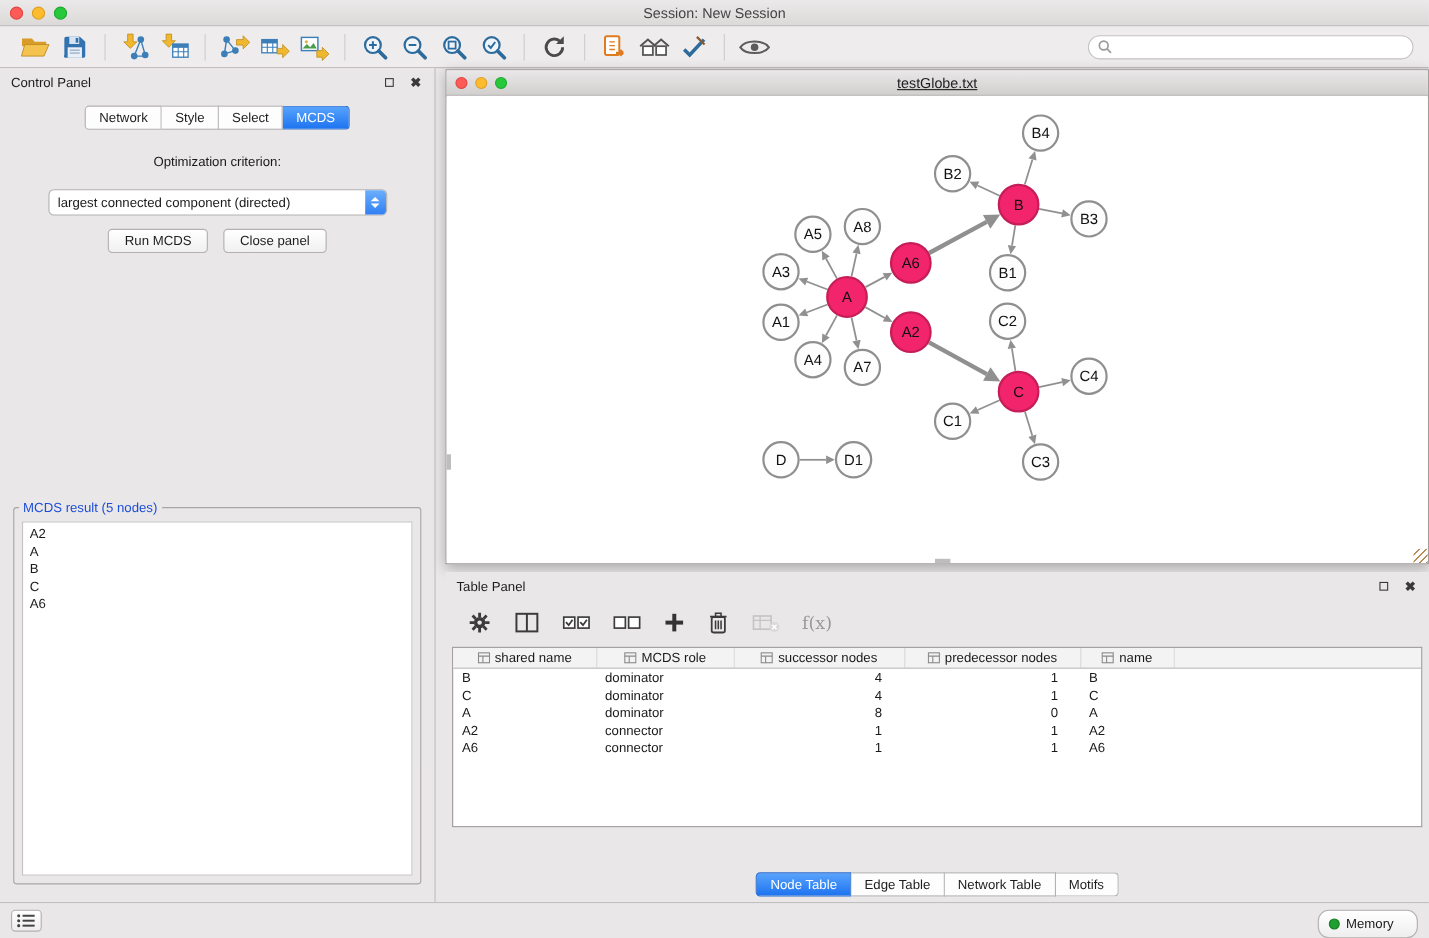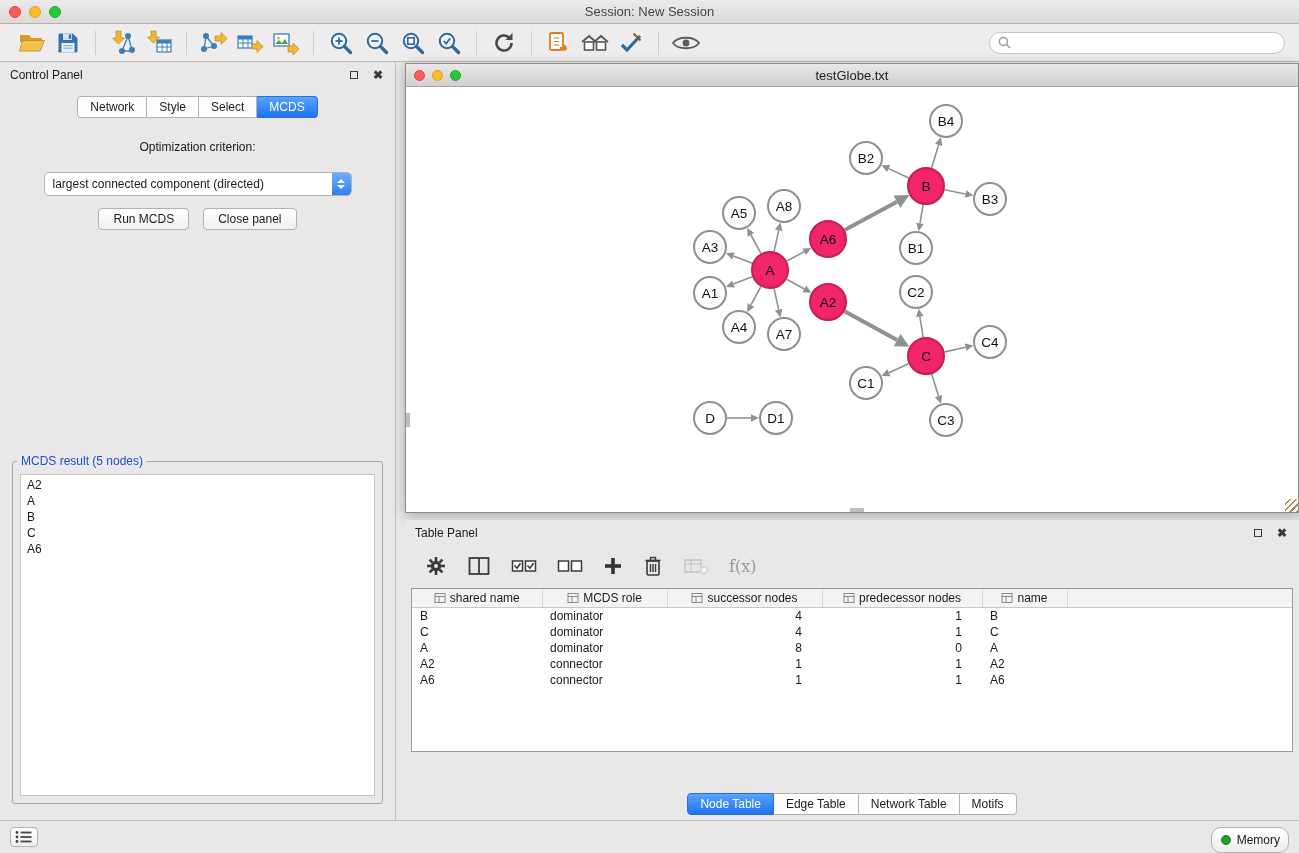--- a/index.html
+++ b/index.html
@@ -61,21 +61,21 @@
     border:1px solid #a9a6a6; border-radius:3px; }
   .result-fieldset legend { font-size:12px; padding:0 4px; margin-left:4px; color:#1d4ed8; }
   .result-list { position:absolute; left:7px; right:7px; top:6px; bottom:7px; background:#fff;
     border:1px solid #c6c3c3; overflow:auto; padding-top:2px; }
   .result-item { font-size:12px; padding:1px 6px; line-height:14px; }
 
   
   .net-window { position:absolute; left:405px; top:63px; width:894px; height:450px;
     border:1px solid #8e8b8b; background:#fff; box-shadow:0 3px 12px rgba(0,0,0,.28); }
   .net-titlebar { height:23px; background:linear-gradient(#e9e7e7,#d2cfcf); border-bottom:1px solid #a8a5a5;
-    position:relative; display:flex; align-items:center; justify-content:center; font-size:13px; color:#1d1d1d; }
+    position:relative; display:flex; align-items:center; justify-content:center; font-size:13px; color:#1d1d1d;text-decoration:underline; }
   .net-traffic { position:absolute; left:8px; top:6px; display:flex; gap:7px; }
   .net-canvas { position:absolute; left:0; top:24px; right:0; bottom:0; background:#fff; overflow:hidden; }
   .node-label { font-family:"Liberation Sans",sans-serif; font-size:13.5px; fill:#111; }
   .v-thumb { position:absolute; left:0; top:349px; width:4px; height:14px; background:#bdbdbd; }
   .h-thumb { position:absolute; bottom:0; left:444px; width:14px; height:4px; background:#bdbdbd; }
   .grip { position:absolute; right:0; bottom:0; width:13px; height:13px;
     background:repeating-linear-gradient(135deg, transparent 0 3px, #bb8a55 3px 4.5px); }
 
   
   .table-panel { position:absolute; left:405px; top:520px; width:894px; height:300px;
@@ -94,21 +94,21 @@
   table.node-table td { font-size:12px; padding:1px 8px; height:16px; white-space:nowrap; overflow:hidden; }
   table.node-table td.num { text-align:right; padding-right:20px; }
   .col-icon { width:12px; height:12px; vertical-align:-2px; margin-right:4px; }
   .tbl-tabs { height:32px; display:flex; align-items:center; justify-content:center;margin-top:36px; }
 
   
   .statusbar { position:absolute; left:0; right:0; top:820px; height:33px; background:#e9e7e7;
     border-top:1px solid #c2bfbf; }
   .sb-left { position:absolute; left:10px; top:6px; width:28px; height:20px; border:1px solid #b4b1b1;
     border-radius:4px; background:linear-gradient(#fff,#efeeee); display:flex; align-items:center; justify-content:center; }
-  .memory-btn { position:absolute; right:10px; top:6px; height:26px; padding:0 8px 0 9px; border:1px solid #b4b1b1;
+  .memory-btn { position:absolute; right:10px; top:6px; height:26px; padding:0 21px 0 9px; border:1px solid #b4b1b1;
     border-radius:10px; background:linear-gradient(#fff,#efeeee); display:flex; align-items:center; gap:6px; font-size:12px; }
   .mem-dot { width:10px; height:10px; border-radius:50%; background:#1f9f2f; border:1px solid #157d22; }
 </style>
 </head>
 <body>
 
 <div class="app">
 
   <div class="titlebar">
     <div class="traffic">

